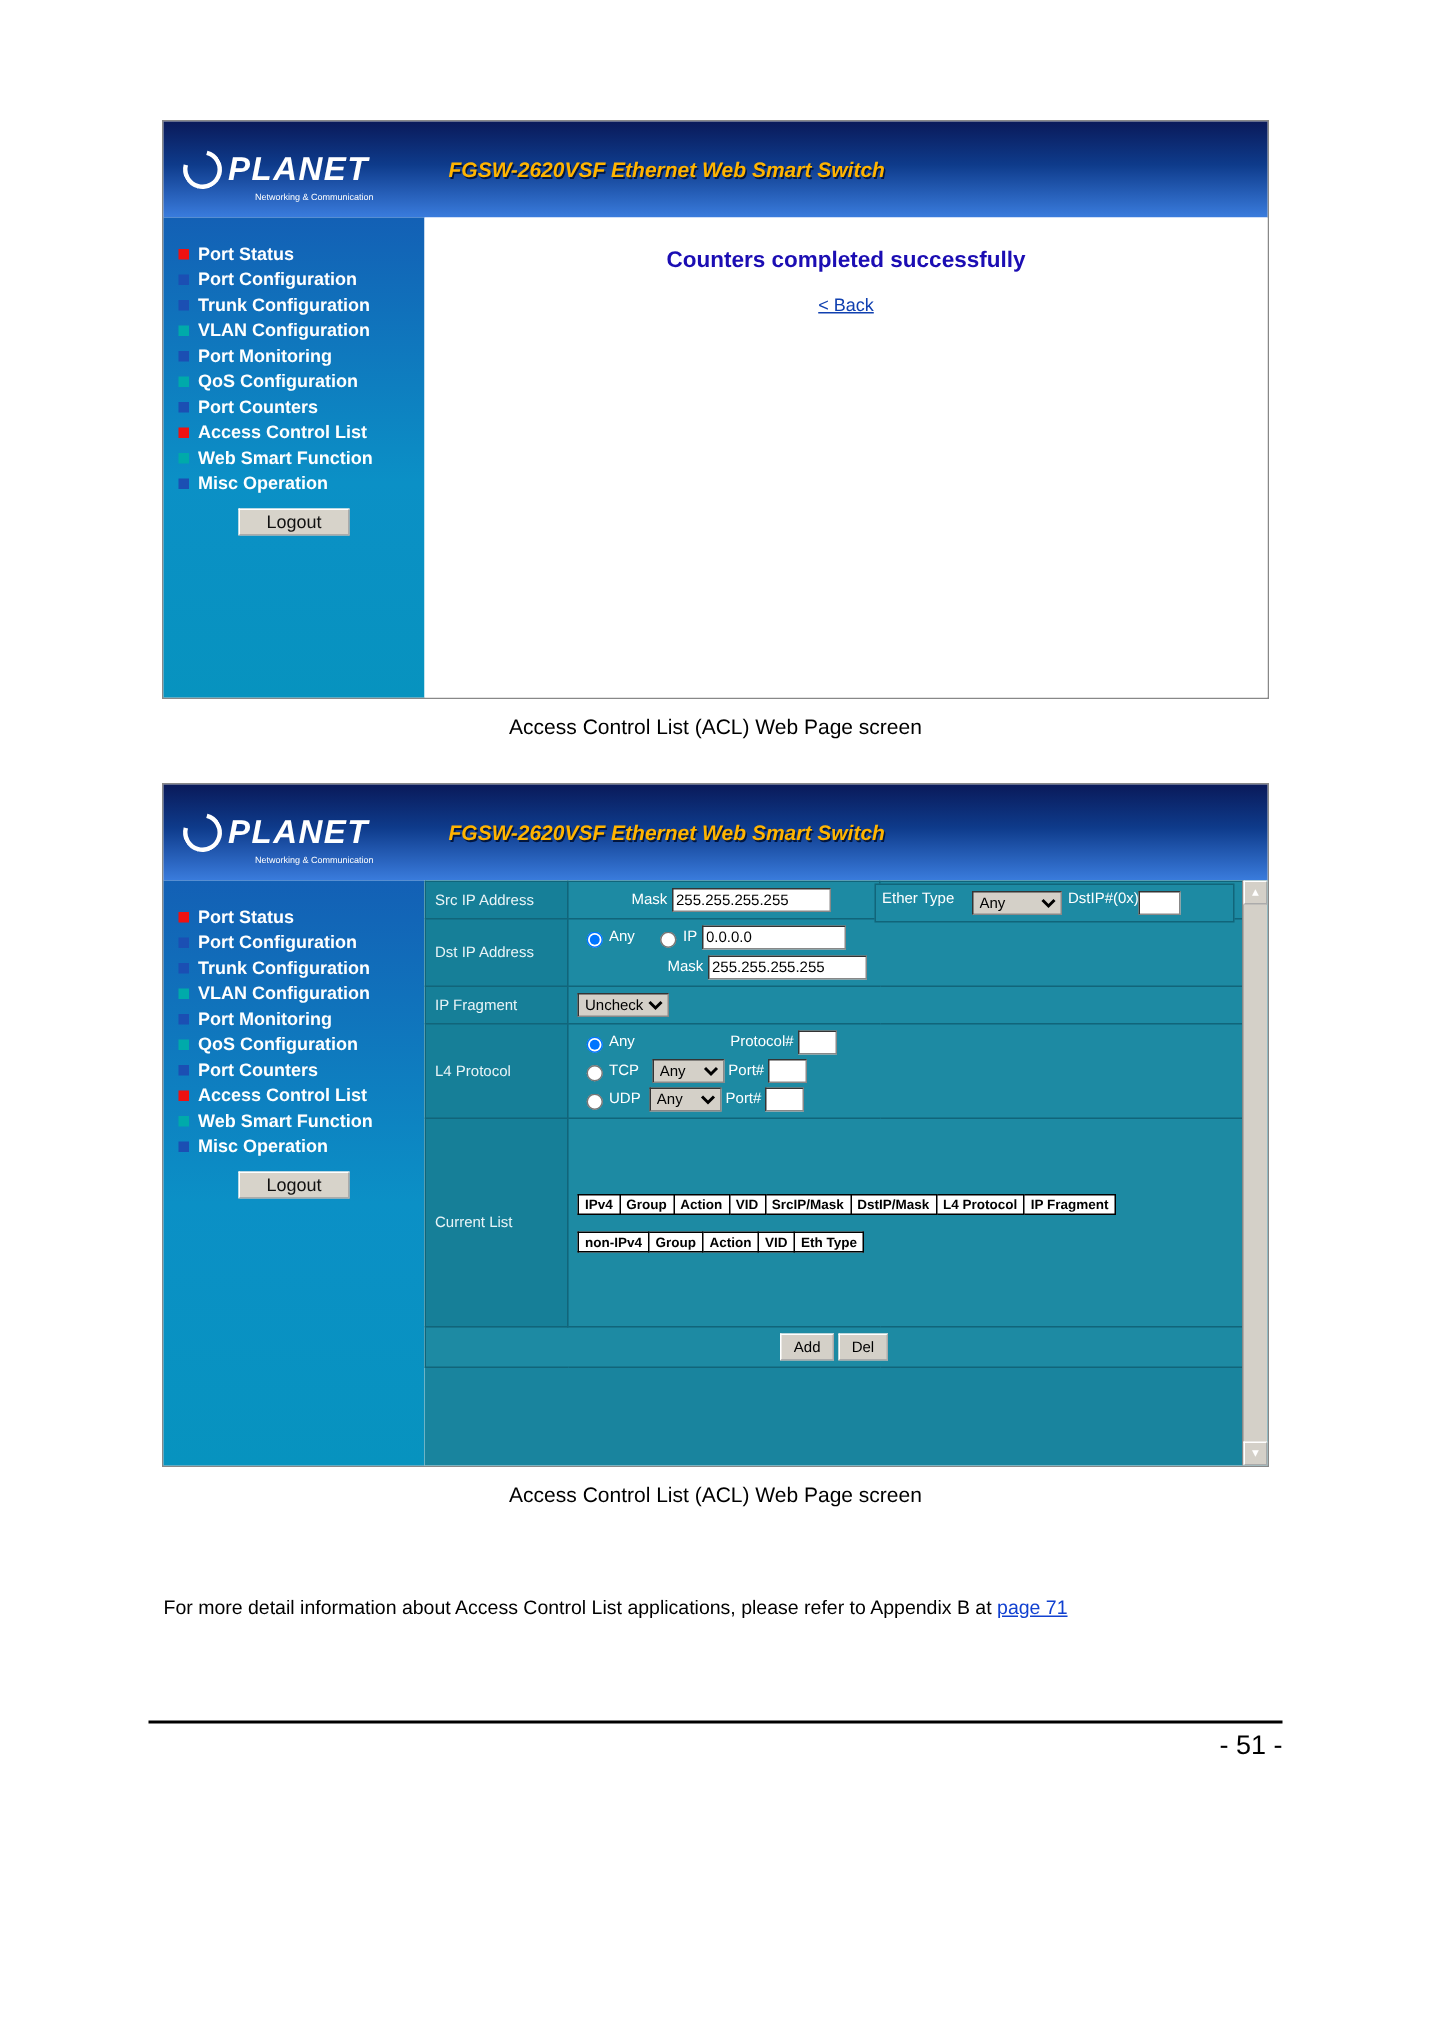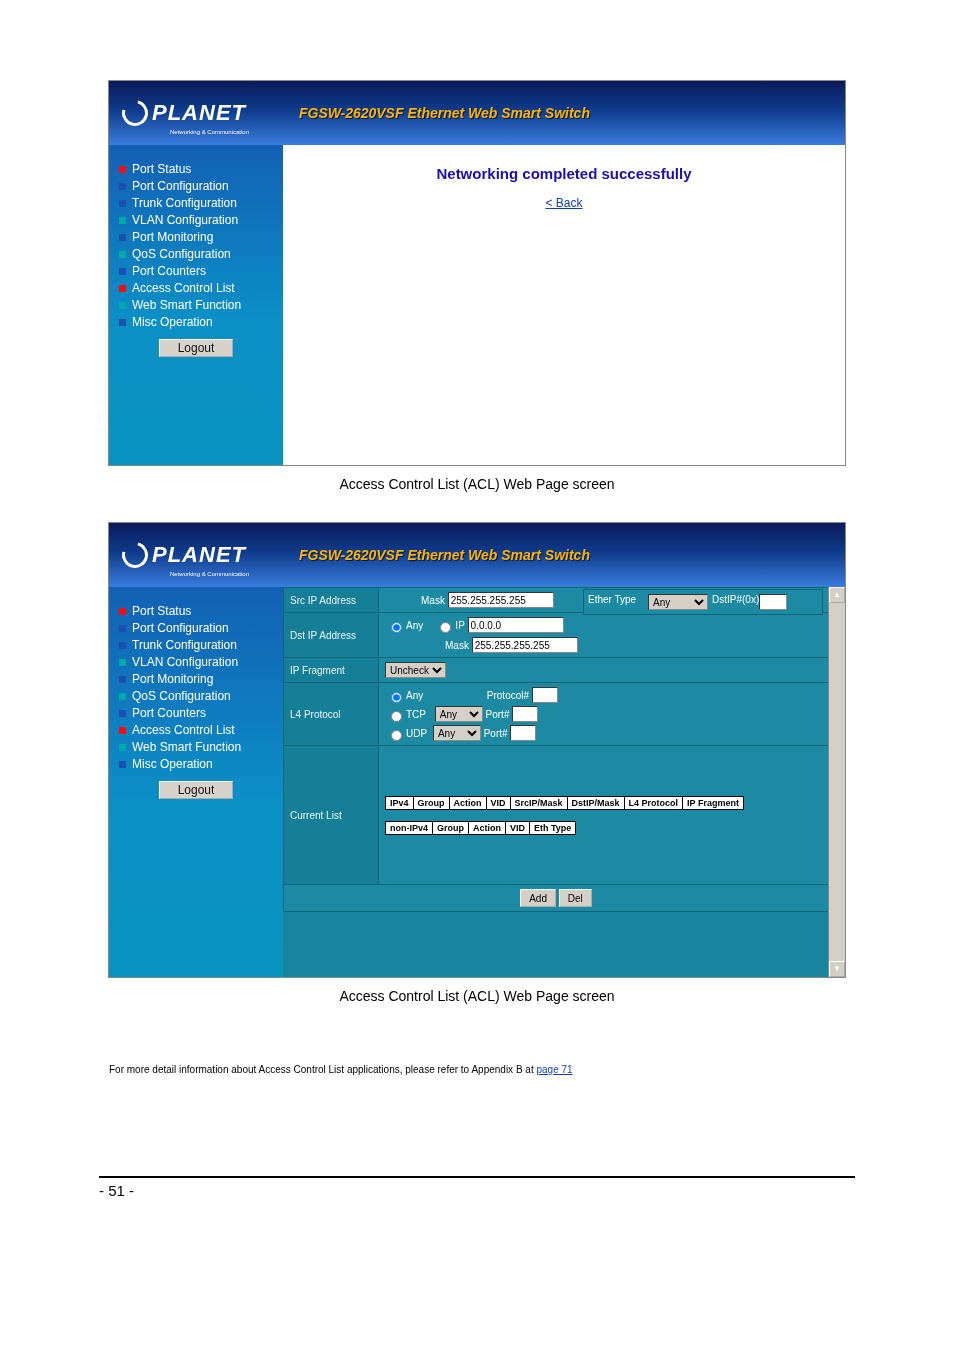--- a/index.html
+++ b/index.html
@@ -10,21 +10,21 @@
   .logo .ring{display:inline-block;width:20px;height:20px;border:3px solid #fff;border-radius:50%;border-top-color:transparent;margin-right:4px;transform:rotate(-30deg);}
   .logo .sub{position:absolute;bottom:10px;right:10px;font-size:6px;font-weight:normal;font-style:normal;letter-spacing:0;}
   .banner-title{color:#ffb400;font-style:italic;font-weight:bold;font-size:14px;text-shadow:1px 1px 0 #02163f;padding-left:40px;text-align:right;}
   .body-row{display:flex;min-height:320px;}
   .sidebar{width:174px;background:linear-gradient(180deg,#1360b5 0%,#0b90c6 55%,#0793bf 100%);padding:14px 10px;box-sizing:border-box;}
   .nav-item{display:flex;align-items:center;margin:3px 0;}
   .sq{width:7px;height:7px;margin-right:6px;flex:0 0 auto;}
   .sq.red{background:#e11}
   .sq.blue{background:#1b4fb3}
   .sq.cyan{background:#0aa}
-  .nav-item a{color:#fff;font-weight:normal;font-size:12px;text-decoration:none;}
+  .nav-item a{color:#fff;font-weight:bold;font-size:12px;text-decoration:none;}
   .logout-wrap{text-align:center;margin-top:10px;}
   .logout-btn{display:inline-block;background:#d7d3ca;border:1px outset #fff;padding:1px 18px;font-size:12px;color:#111;}
   .main{flex:1;background:#fff;padding:12px 10px 10px 10px;position:relative;}
   .success{color:#1b0db3;font-weight:bold;font-size:15px;text-align:center;margin-top:8px;}
   .back{text-align:center;margin-top:14px;}
   .back a{color:#1040b0;text-decoration:underline;font-size:12px;}
   .caption{width:736px;margin:6px auto 30px auto;text-align:center;font-size:14px;color:#000;}
   
   .shot2{height:auto;}
   .shot2 .body-row{min-height:390px;}
@@ -38,24 +38,24 @@
   .inp{background:#fff;color:#000;border:1px inset #888;font-size:10px;padding:0 2px;height:14px;}
   .sel{background:#d4d0c8;color:#000;border:1px inset #888;font-size:10px;height:16px;}
   .rad{vertical-align:middle;height:11px;}
   .mini{font-size:10px;color:#fff;vertical-align:middle;}
   .listtbl{border-collapse:collapse;background:#fff;color:#000;}
   .listtbl td{border:1px solid #000;padding:1px 4px;font-size:9px;font-weight:bold;}
   .btnrow{text-align:center;padding:10px 0;margin-top:44px;}
   .btnrow .btn{background:#d4d0c8;border:1px outset #fff;font-size:10px;padding:0 8px;height:18px;}
   .eth-block{position:absolute;top:2px;right:22px;width:240px;background:#1d8aa3;border:1px solid #11657a;padding:4px;box-sizing:border-box;display:flex;align-items:flex-start;}
   .footer-area{width:736px;margin:60px auto 0 auto;}
-  .para{font-size:10px;margin-bottom:101px;}
+  .para{font-size:13px;margin-bottom:68px;}
   .para a{color:#1040d0;text-decoration:underline;}
   .hr{width:756px;margin:0 auto;border:0;border-top:2px solid #000;}
-  .pgnum{width:756px;margin:4px auto 16px auto;text-align:left;font-size:15px;}
+  .pgnum{width:756px;margin:4px auto 16px auto;text-align:right;font-size:18px;}
 </style>
 </head>
 <body>
 
 <div class="page">
 
   <div class="shot">
     <div class="banner">
       <div class="logo">
         <span class="ring"></span>
@@ -102,21 +102,21 @@
             <span class="sq cyan"></span>
             <a>Web Smart Function</a>
           </div>
         <div class="nav-item">
             <span class="sq blue"></span>
             <a>Misc Operation</a>
           </div>
         <div class="logout-wrap"><span class="logout-btn">Logout</span></div>
       </div>
       <div class="main">
-        <div class="success">Networking completed successfully</div>
+        <div class="success">Counters completed successfully</div>
         <div class="back"><a href="#">&lt; Back</a></div>
       </div>
     </div>
   </div>
   <div class="caption">Access Control List (ACL) Web Page screen</div>
 
   <div class="shot shot2">
     <div class="banner">
       <div class="logo">
         <span class="ring"></span>

